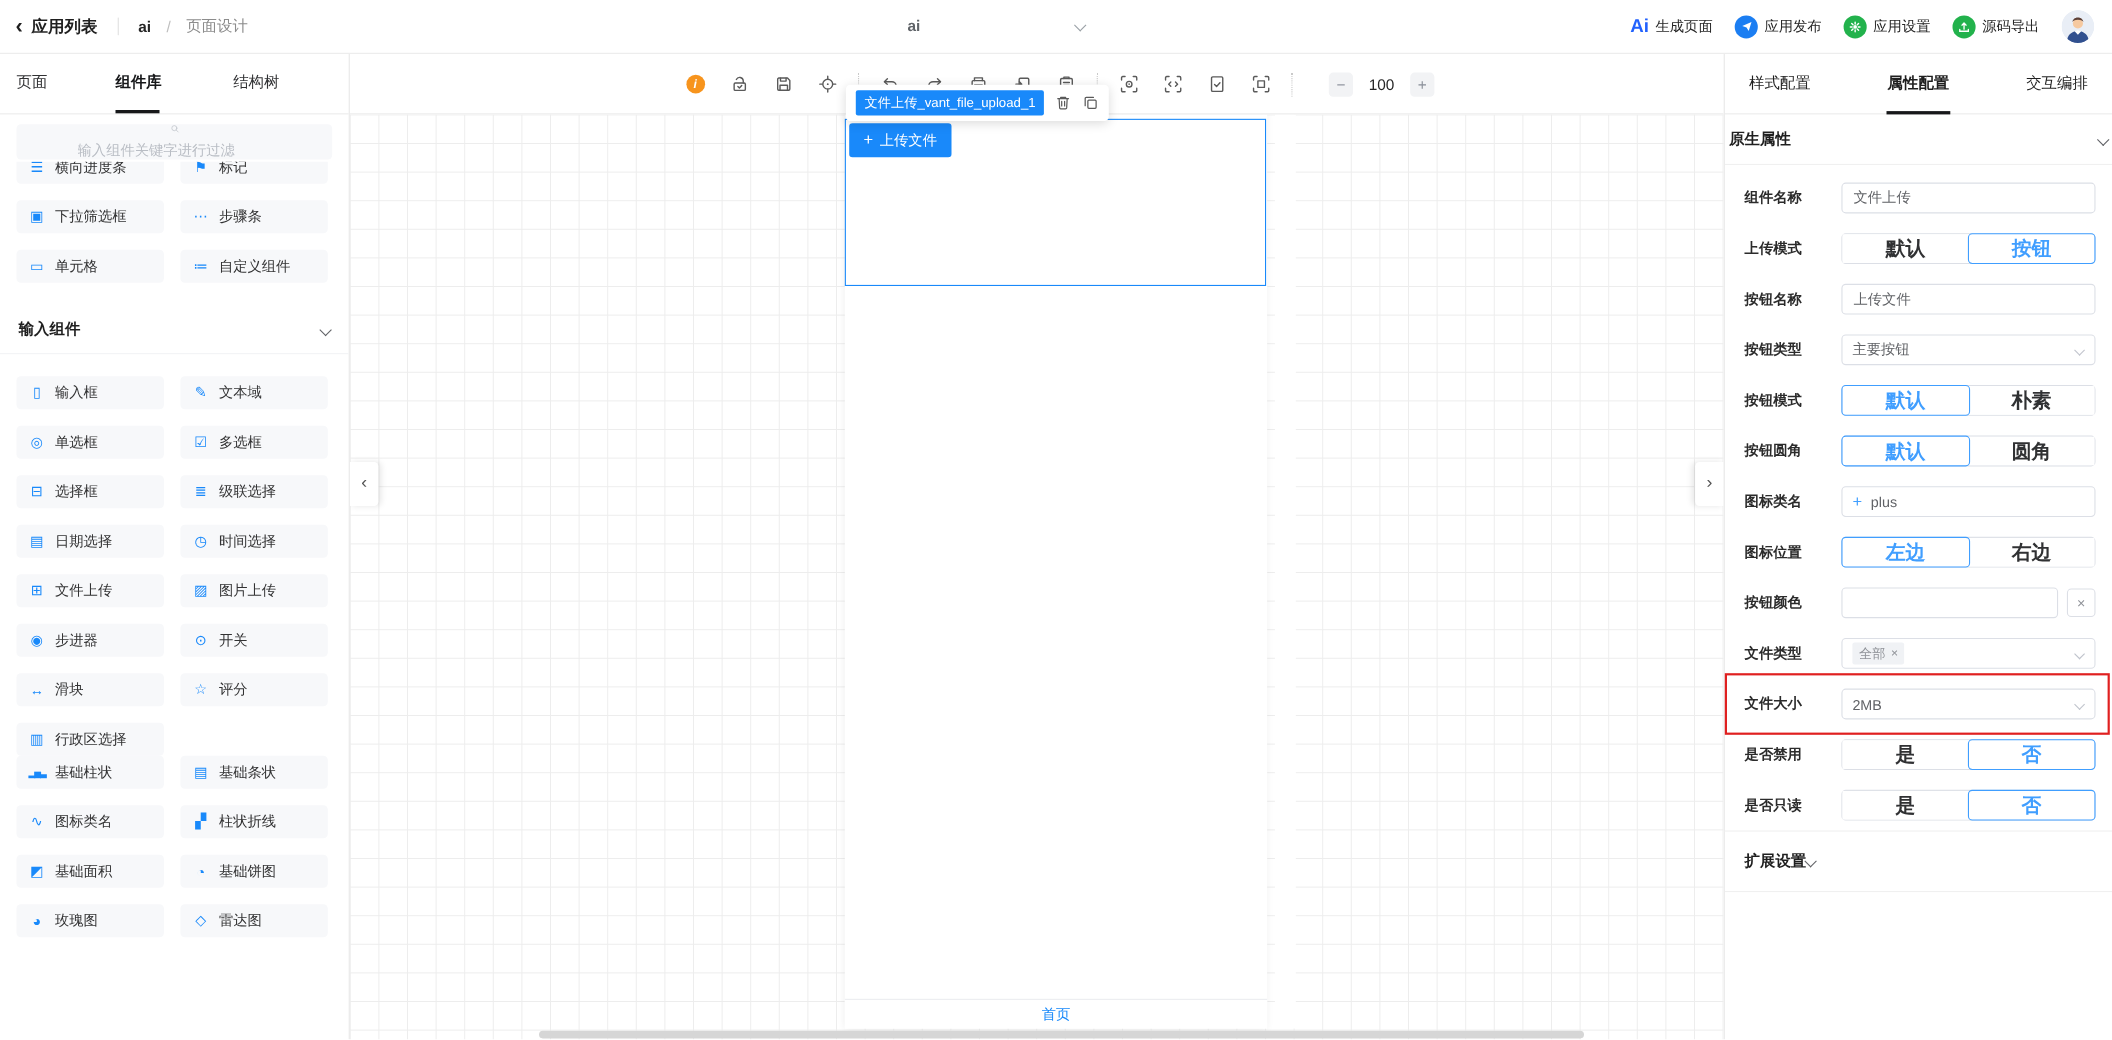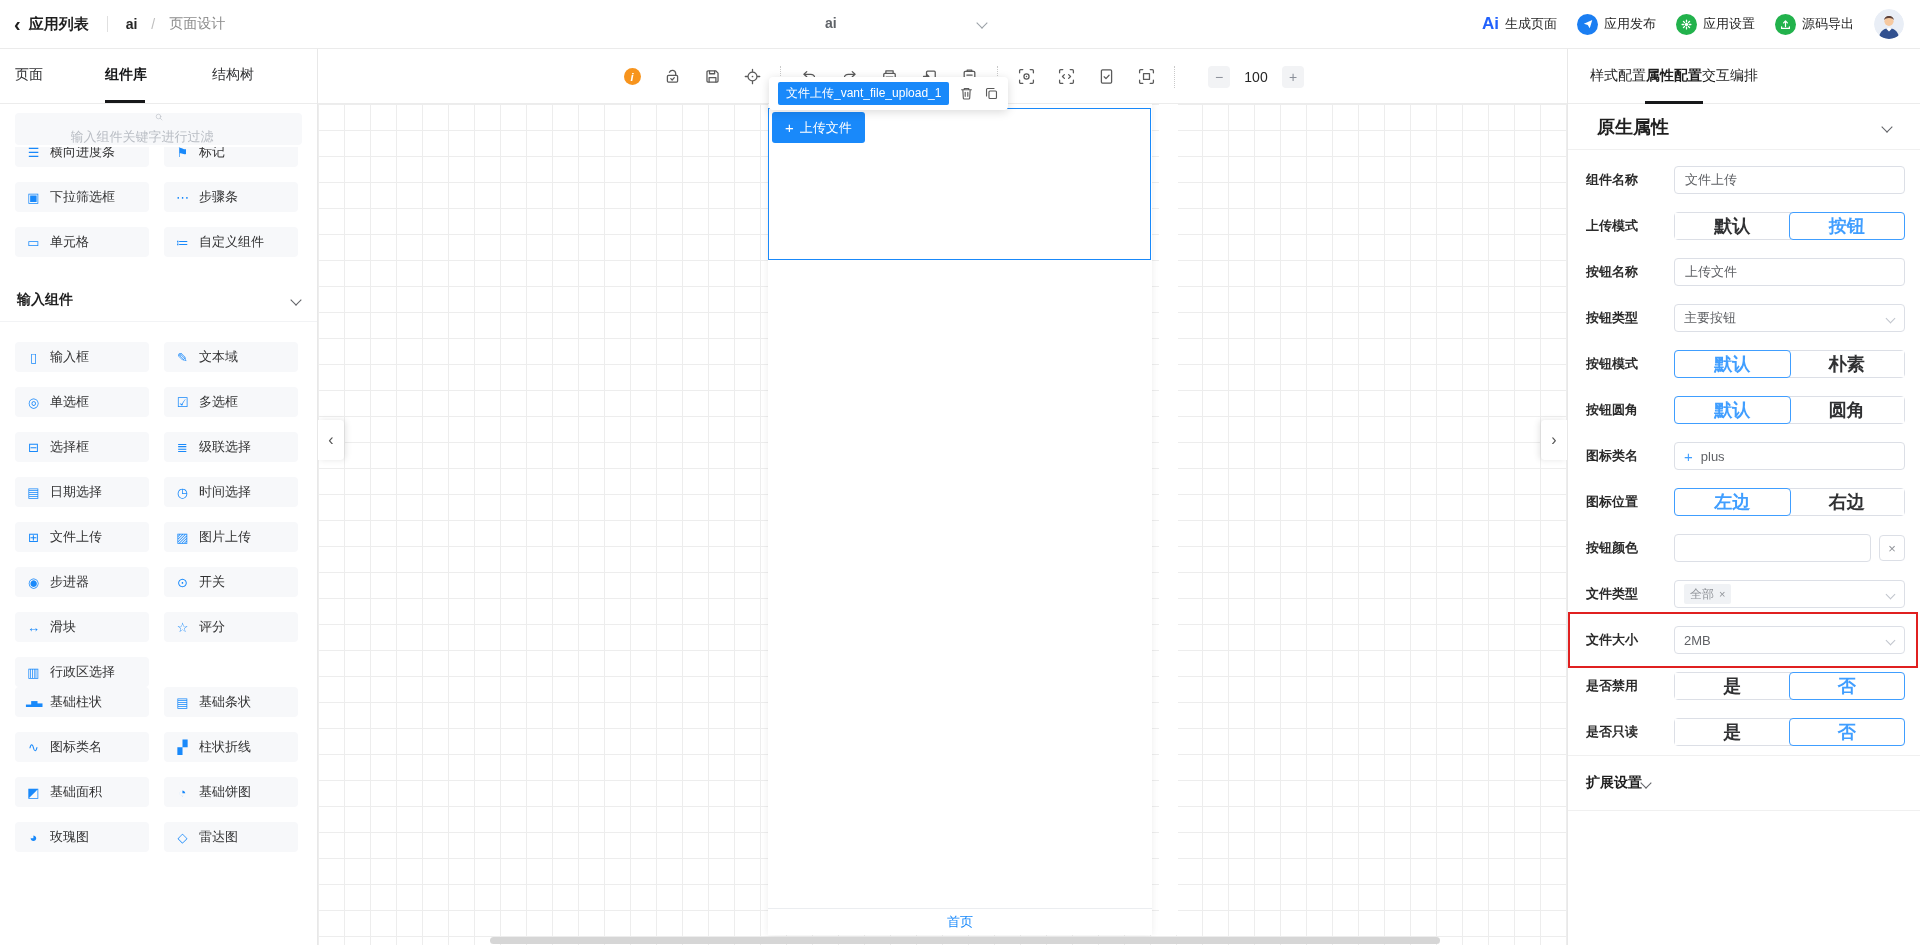--- a/index.html
+++ b/index.html
@@ -95,29 +95,29 @@
               display:flex; align-items:center; justify-content:center; color:#555; font-size:16px;
               cursor:pointer; }
   .collapse.left { left:0; border-radius:0 4px 4px 0; box-shadow:2px 0 6px rgba(0,0,0,.10); }
   .collapse.right { right:0; border-radius:4px 0 0 4px; box-shadow:-2px 0 6px rgba(0,0,0,.10); }
   .hscroll { position:absolute; left:172px; bottom:1px; width:950px; height:7px; background:#d6d6d6;
              border-radius:4px; z-index:6; cursor:pointer; }
 
   
   .panel { position:absolute; top:49px; right:0; width:353px; bottom:0; background:#fff;
            border-left:1px solid #e8e8e8; z-index:10; }
-  .p-tabs { height:55px; display:flex; align-items:center; justify-content:flex-start;
+  .p-tabs { height:55px; display:flex; align-items:center; justify-content:space-between;
             padding:0 22px; border-bottom:1px solid #ececec; }
   .p-tab { position:relative; height:55px; display:flex; align-items:center; font-size:14px;
            color:#1f1f1f; cursor:pointer; }
   .p-tab.active { font-weight:bold; }
   .p-tab.active::after { content:""; position:absolute; left:50%; transform:translateX(-50%);
                          bottom:0; width:58px; height:3px; background:#17181a; }
   .sec-hd { height:46px; display:flex; align-items:center; justify-content:space-between;
-            padding:0 29px; border-bottom:1px solid #f0f0f0; font-weight:bold; font-size:18px;
+            padding:0 4px; border-bottom:1px solid #f0f0f0; font-weight:bold; font-size:14px;
             color:#1f1f1f; cursor:pointer; }
   .p-rows { padding:7px 15px 0 18px; }
   .prow { height:46px; display:flex; align-items:center; }
   .prow > label { width:88px; flex-shrink:0; font-size:13px; font-weight:bold; color:#2b2b2b; }
   .ctrl { flex:1; display:flex; align-items:center; min-width:0; }
   .inp { width:100%; height:28px; border:1px solid #dcdfe6; border-radius:4px; padding:0 10px;
          font-size:13px; color:#606266; background:#fff; outline:none; font-family:inherit; }
   .selectbox { position:relative; width:100%; height:28px; border:1px solid #dcdfe6; border-radius:4px;
                display:flex; align-items:center; padding:0 26px 0 9px; font-size:13px; color:#606266;
                cursor:pointer; background:#fff; }

